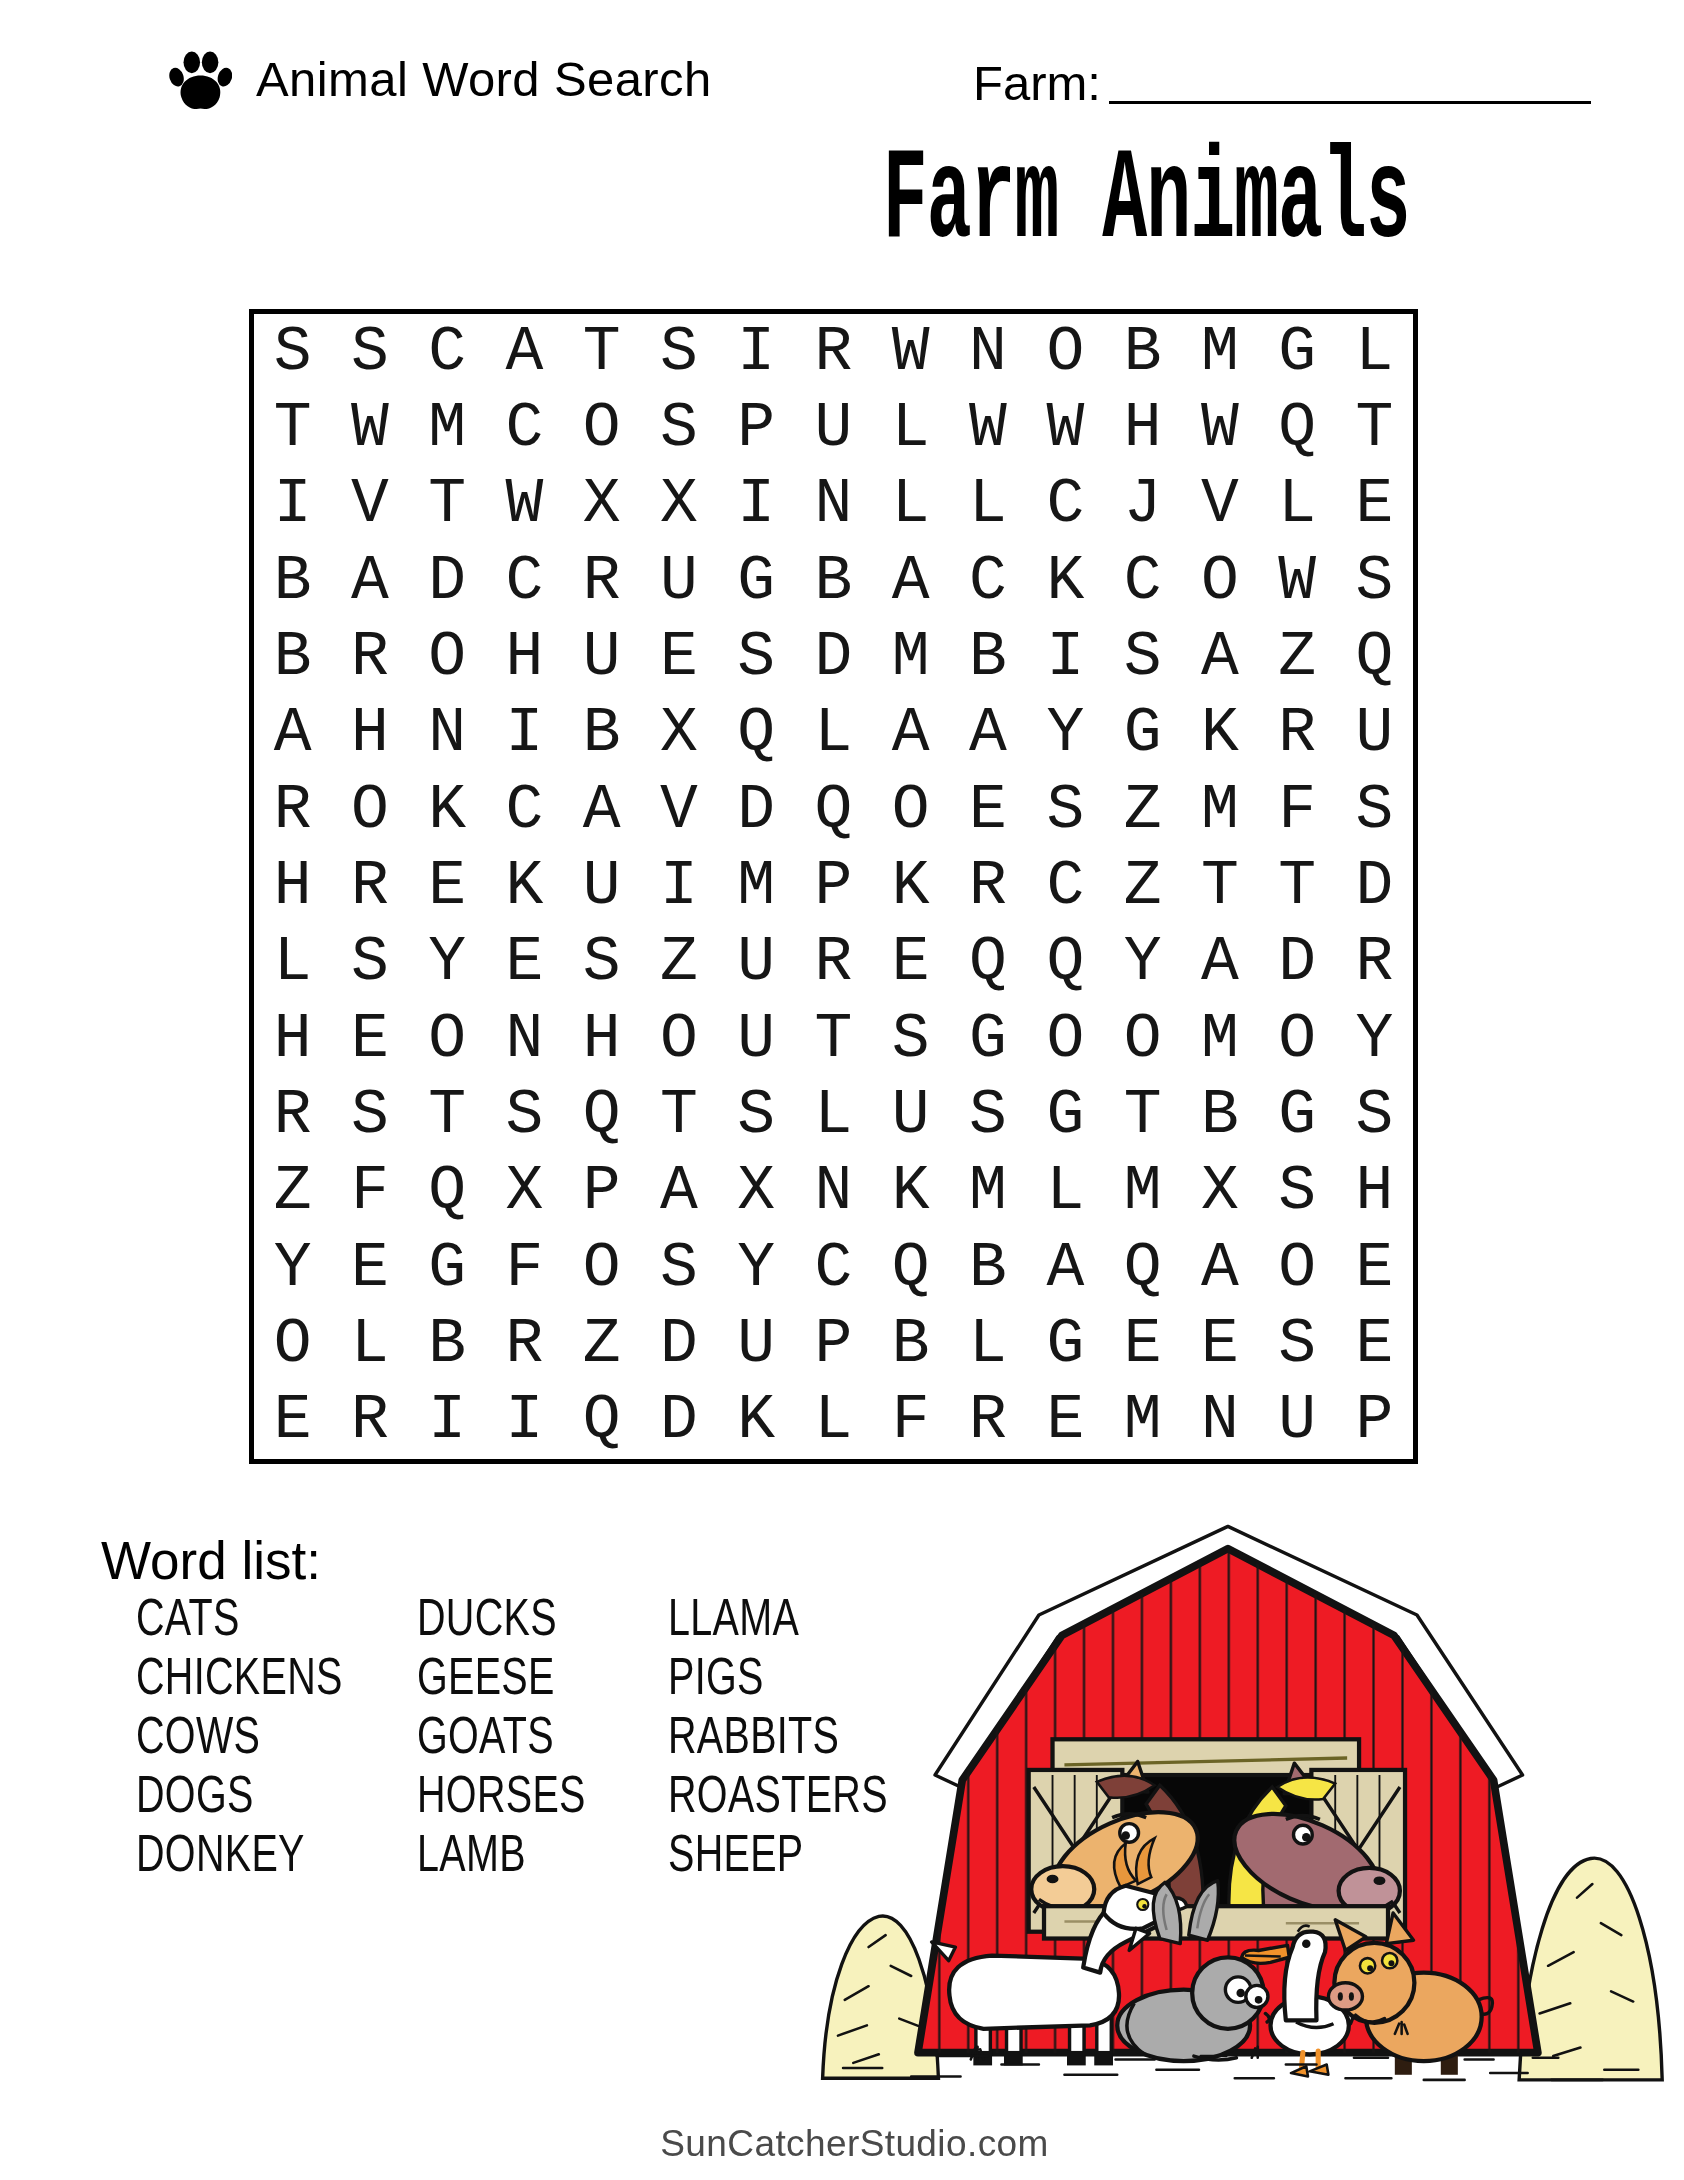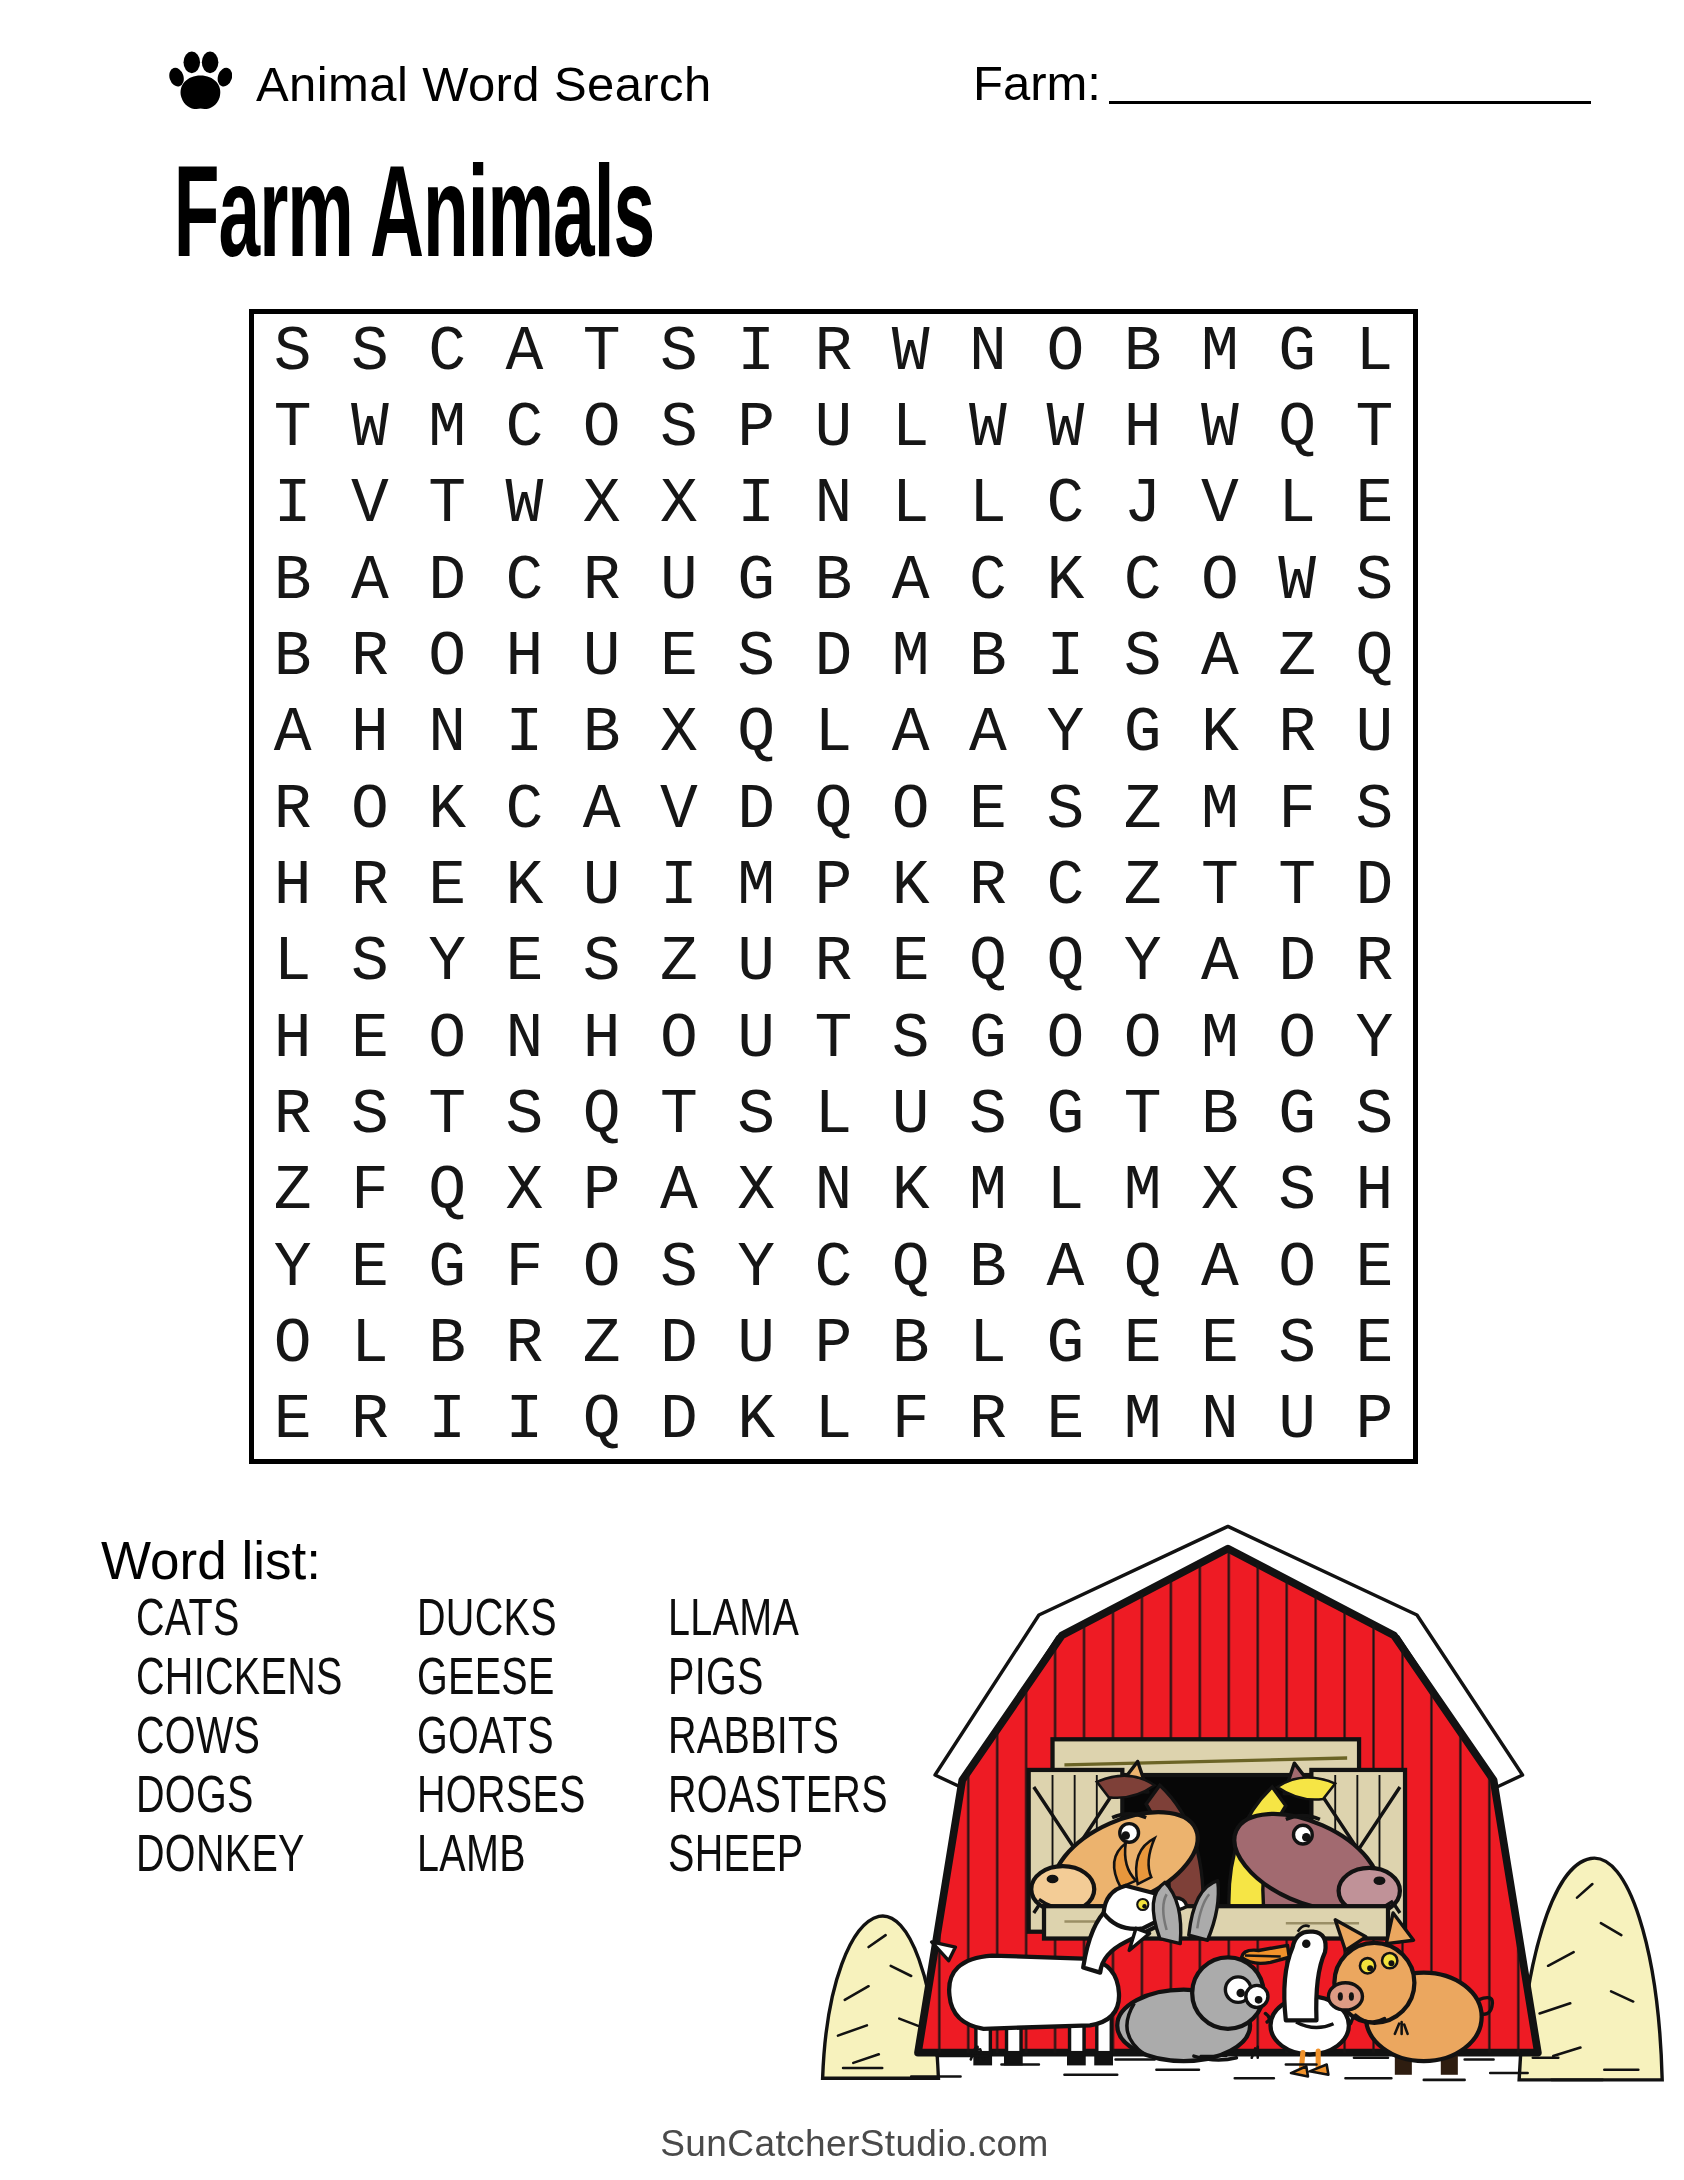--- a/index.html
+++ b/index.html
@@ -1,29 +1,29 @@
 <!DOCTYPE html>
 <html style="--barn-red: #ee1b24; --ink: #121212; --roof-trim: #ffffff; --door-tan: #ddd3ae; --hay-yellow: #f7f2bd; --horse-left: #ecb36e; --horse-left-mane: #7e4038; --horse-left-muzzle: #f3cc96; --horse-right: #a26a70; --horse-right-mane: #f6e545; --horse-right-muzzle: #c09298; --goat-white: #ffffff; --goat-horn: #e8973c; --animal-eye-yellow: #f2e23c; --rabbit-gray: #ababab; --duck-white: #ffffff; --duck-bill: #f0922b; --pig-tan: #eba75f; --pig-snout: #dd9b84; --pig-leg: #2e1d10;font-size:13.6px"><head>
 <meta charset="utf-8">
 <style>
   html,body{margin:0;padding:0;}
   body{
     width:1685px;height:2181px;position:relative;background:#fff;
     font-family:"Liberation Sans",sans-serif;color:#000;overflow:hidden;
   }
   
-  .brand{position:absolute;left:169px;top:51px;display:flex;align-items:flex-end;gap:24px;}
+  .brand{position:absolute;left:169px;top:51px;display:flex;align-items:flex-start;gap:24px;}
   .brand svg{width:63px;height:61px;display:block;}
   .brand-title{font-size:49px;letter-spacing:0.4px;}
   .name-field{position:absolute;left:973px;top:56px;width:620px;display:flex;align-items:flex-end;}
   .name-label{font-size:49px;line-height:55px;}
   .name-line{flex:1;border-bottom:3.4px solid #000;margin:0 1.7px 6.8px 8.5px;height:43px;}
   
-  .page-title{position:absolute;left:0;top:143px;width:1601px;text-align:left;
-    font-family:Liberation Sans, sans-serif;font-weight:bold;font-size:129px;line-height:136px;white-space:nowrap;}
+  .page-title{position:absolute;left:0;top:134px;width:1601px;text-align:right;
+    font-family:Liberation Mono, monospace;font-weight:bold;font-size:129px;line-height:136px;white-space:nowrap;}
   .page-title span{display:inline-block;transform:scaleX(0.58);transform-origin:50% 50%;letter-spacing:-1.7px;}
   
   .grid-box{position:absolute;left:249px;top:309px;width:1169px;height:1155px;
     border:5.1px solid #000;box-sizing:border-box;background:#fff;
     display:grid;grid-template-columns:repeat(15,1fr);grid-template-rows:repeat(15,1fr);}
   .cell{display:flex;align-items:center;justify-content:center;
     font-family:"Liberation Mono",monospace;font-size:63px;color:#161616;}
   
   .wordlist-label{position:absolute;left:101px;top:1530px;font-size:53px;}
   .word-col{position:absolute;top:1588px;transform:scaleX(0.76);transform-origin:left top;}

